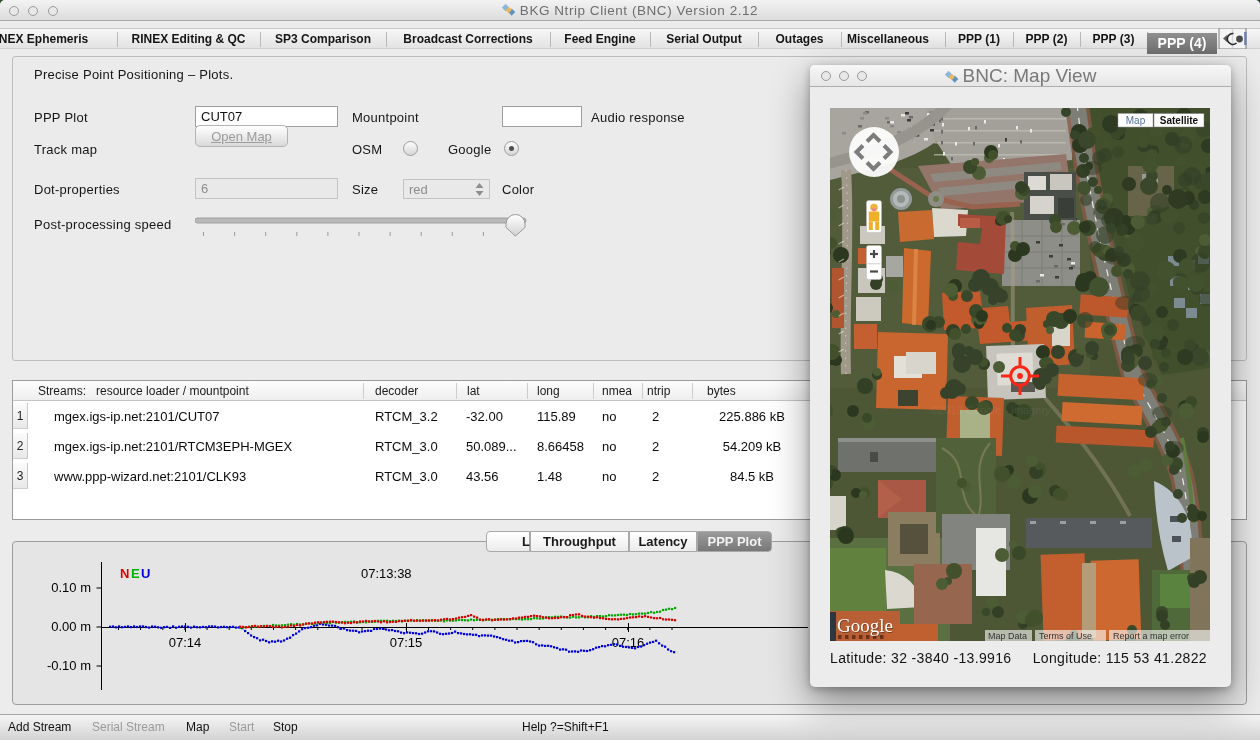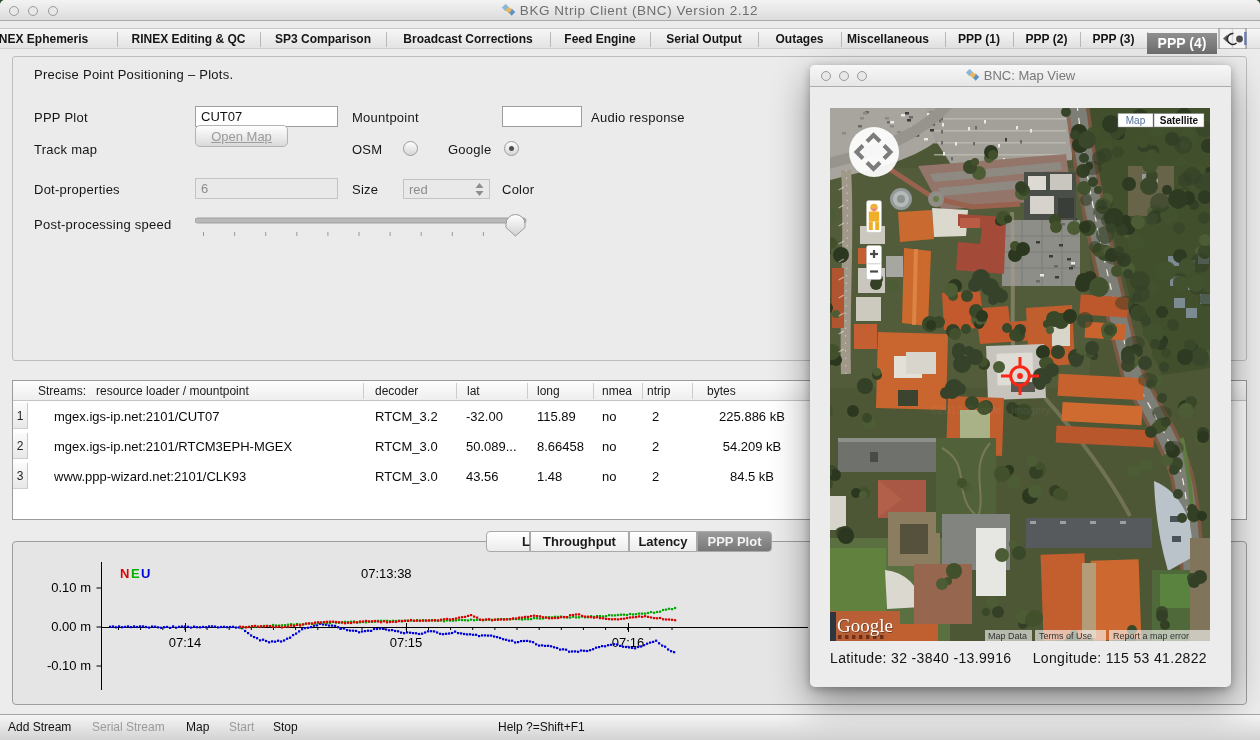--- a/index.html
+++ b/index.html
@@ -51,21 +51,21 @@
 #toolbar{position:absolute;left:0;top:714px;width:1260px;height:26px;
  background:linear-gradient(#f5f5f5,#d3d3d3);border-top:1px solid #a5a5a5;padding-left:29px;}
 .tbl{position:absolute;top:0;font-size:12px;line-height:25px;color:#111;}
 .tbd{color:#9b9b9b;}
 
 #mapwin{position:absolute;left:810px;top:65px;width:421px;height:622px;background:#ececec;border-radius:5px;
  box-shadow:0 15px 38px rgba(0,0,0,.42),0 2px 8px rgba(0,0,0,.28);}
 #maptbar{position:absolute;left:0;top:0;width:421px;height:22px;background:linear-gradient(#f7f7f7,#e6e6e6);
  border-bottom:1px solid #aeaeae;border-radius:5px 5px 0 0;}
 #maptbar .t1{left:11px}#maptbar .t2{left:29px}#maptbar .t3{left:47px}
-#maptitle{position:absolute;left:0;top:0;width:421px;text-align:center;font-size:13px;line-height:22px;color:#797979;}
+#maptitle{position:absolute;left:0;top:0;width:421px;text-align:center;font-size:19px;line-height:22px;color:#797979;}
 #mapsvg{position:absolute;left:20px;top:43px;width:380px;height:533px;}
 #latlong{position:absolute;left:20px;top:585px;width:400px;font-size:14px;letter-spacing:0.35px;color:#141414;white-space:pre;}
 </style></head><body>
 <div id="win">
 <div id="titlebar">
       <div class="tl t1"></div>
       <div class="tl t2"></div>
       <div class="tl t3"></div>
       <div id="maintitle"><svg class="bncicon" viewBox="0 0 14 12">
           <rect x="1" y="1" width="5.2" height="5.2" fill="#86b7dc" transform="rotate(45 3.6 3.6)"></rect>
@@ -734,21 +734,21 @@
         <rect x="671" y="618.7" width="2.2" height="2.2"></rect>
         <rect x="674" y="619.1" width="2.2" height="2.2"></rect>
       </g>
     </svg>
 <div id="toolbar">
       <div class="tbl" style="left:8px;">Add Stream</div>
       <div class="tbl tbd" style="left:92px;">Serial Stream</div>
       <div class="tbl" style="left:186px;">Map</div>
       <div class="tbl tbd" style="left:229px;">Start</div>
       <div class="tbl" style="left:273px;">Stop</div>
-      <div class="tbl" style="left:498px;">Help ?=Shift+F1</div>
+      <div class="tbl" style="left:522px;">Help ?=Shift+F1</div>
     </div>
 <div id="mapwin">
       <div id="maptbar">
         <div class="tl t1"></div>
         <div class="tl t2"></div>
         <div class="tl t3"></div>
         <div id="maptitle"><svg class="bncicon" viewBox="0 0 14 12">
             <rect x="1" y="1" width="5.2" height="5.2" fill="#86b7dc" transform="rotate(45 3.6 3.6)"></rect>
             <rect x="7.2" y="5.6" width="5" height="5" fill="#5e92c0" transform="rotate(45 9.7 8.1)"></rect>
             <rect x="4.4" y="3.6" width="4.6" height="4.6" fill="#e8b65f" transform="rotate(45 6.7 5.9)"></rect>

